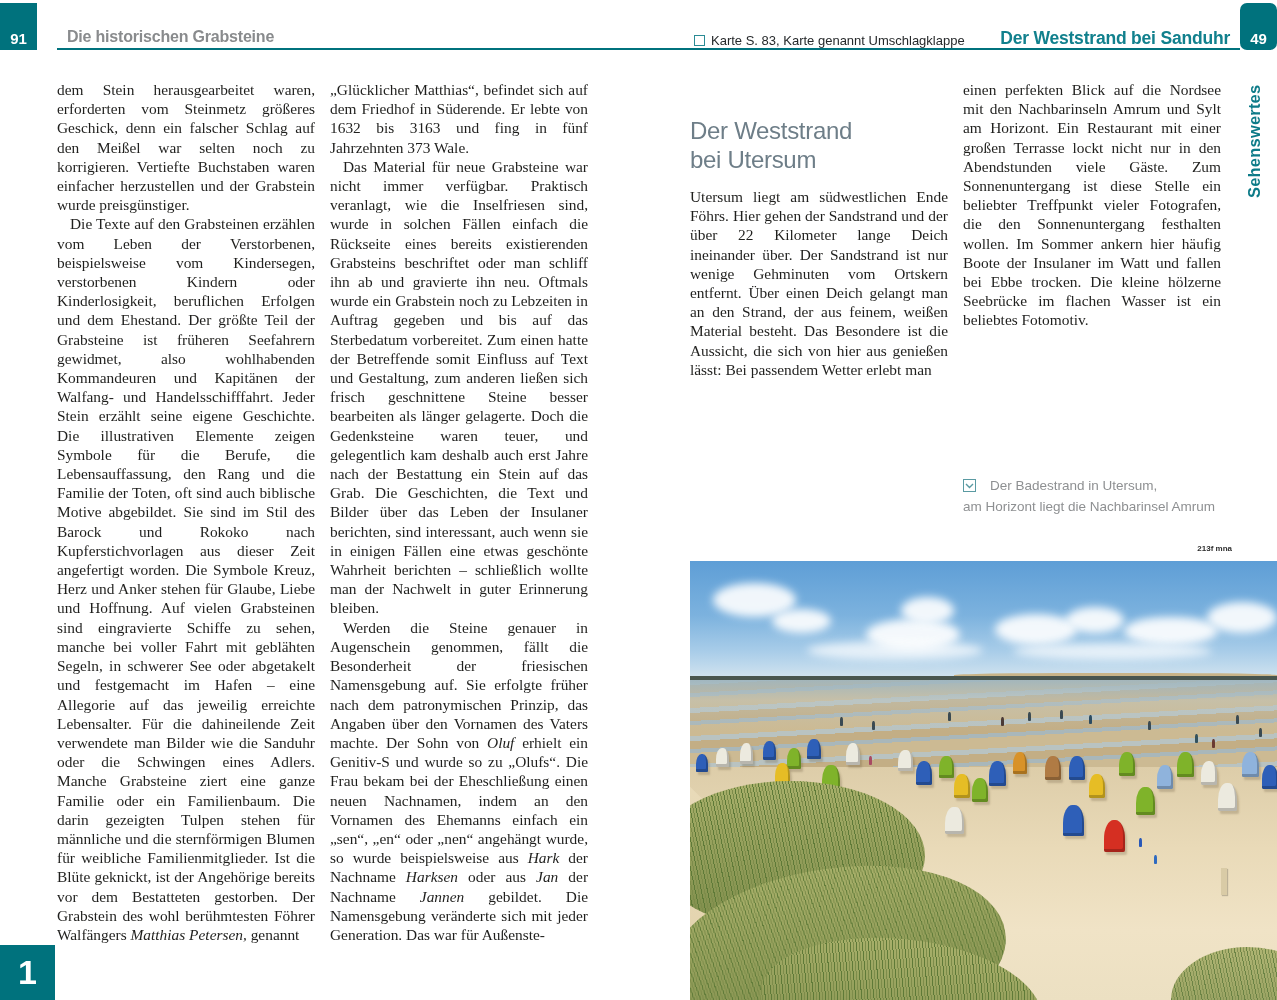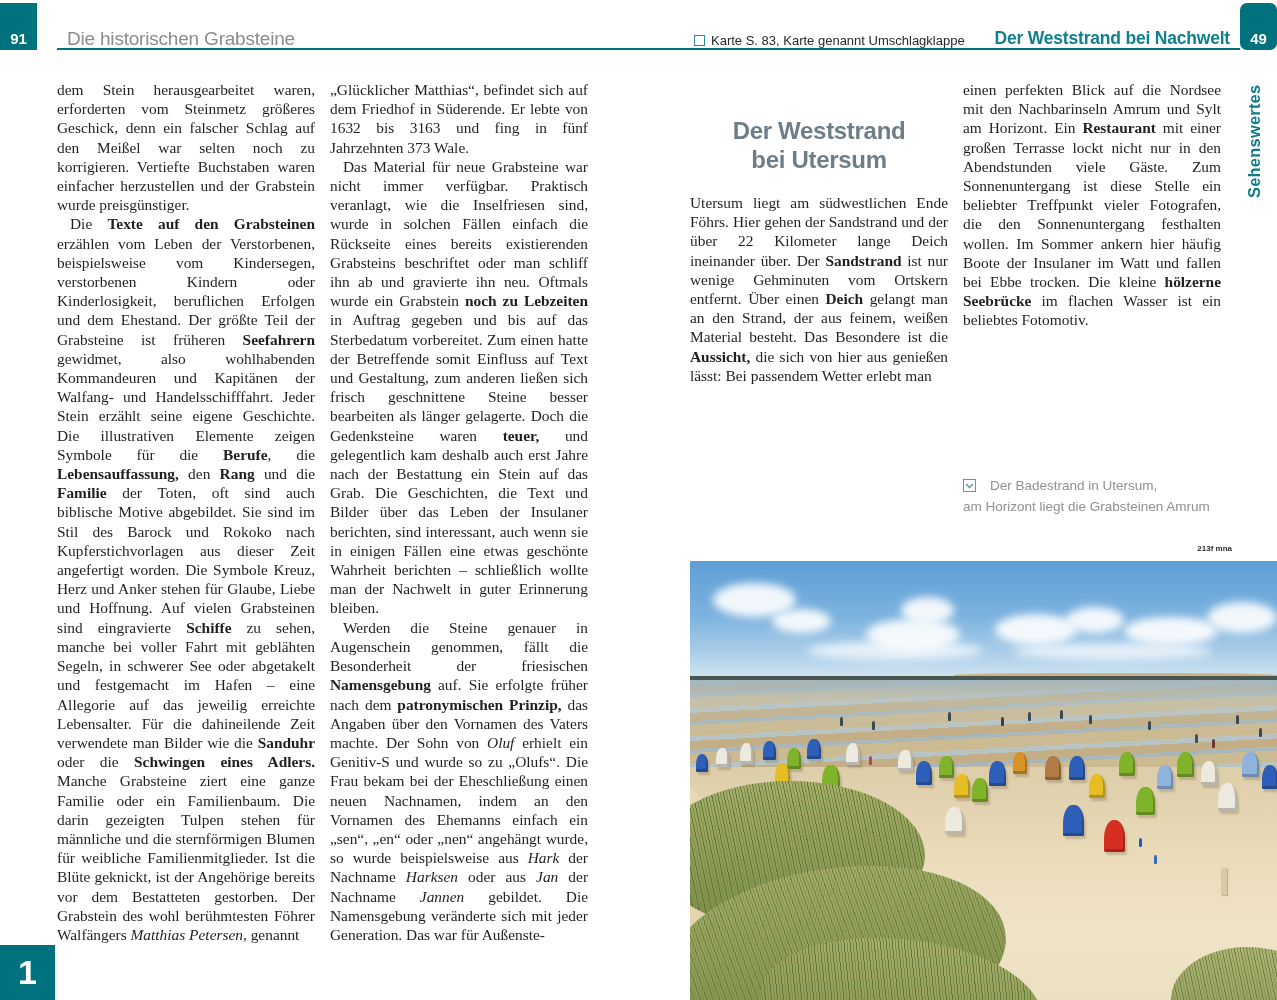--- a/index.html
+++ b/index.html
@@ -7,46 +7,46 @@
         font-family:"Liberation Serif",serif;color:#1f1f1d;}
 
   
   .pgnum{position:absolute;top:3px;width:37px;height:47px;background:#00727d;color:#fff;
          font-family:"Liberation Sans",sans-serif;font-weight:700;font-size:15px;
          display:flex;align-items:flex-end;justify-content:center;padding-bottom:3px;box-sizing:border-box;}
   .pgnum.left{left:0;}
   .pgnum.right{left:1240px;border-radius:7px;}
   .head-rule{position:absolute;left:57px;top:48px;width:1183px;height:2px;background:#00727d;}
   .head-title-left{position:absolute;left:67px;top:28px;font-family:"Liberation Sans",sans-serif;
-         font-weight:400;font-size:19px;letter-spacing:-.2px;color:#898b8d;}
+         font-weight:700;font-size:16px;letter-spacing:-.2px;color:#898b8d;}
   .head-title-right{position:absolute;right:47px;top:28px;font-family:"Liberation Sans",sans-serif;
          font-weight:700;font-size:17.5px;letter-spacing:-.2px;color:#11808d;}
   .map-note{position:absolute;left:694px;top:33px;display:flex;align-items:center;gap:6px;
          font-family:"Liberation Sans",sans-serif;font-size:13px;color:#26292b;}
   .map-note .box{width:11px;height:11px;border:1.6px solid #2a8b95;display:inline-block;box-sizing:border-box;}
 
   
   .side-tab{position:absolute;left:1241px;top:85px;height:230px;width:26px;
          writing-mode:vertical-rl;transform:rotate(180deg);
          font-family:"Liberation Sans",sans-serif;font-weight:700;font-size:16.5px;color:#0d7b88;
          display:flex;align-items:center;justify-content:flex-end;letter-spacing:.2px;}
   .chapter-badge{position:absolute;left:0;top:945px;width:55px;height:55px;background:#00727d;
          color:#fff;font-family:"Liberation Sans",sans-serif;font-weight:700;font-size:34px;
          display:flex;align-items:center;justify-content:center;}
 
   
   .col{position:absolute;top:80px;width:258px;text-align:justify;font-size:15.4px;line-height:19.2px;
        hyphens:auto;-webkit-hyphens:auto;}
   .col p{margin:0;}
   .col p.indent{text-indent:13px;}
-  .col b{font-weight:700;}
+  .col b{font-weight:400;}
   .col i{font-style:italic;}
   #col1{left:57px;}  #col2{left:330px;}  #col3{left:690px;}  #col4{left:963px;}
-  .sec-heading{font-family:"Liberation Sans",sans-serif;font-weight:700;color:#6e7e88;
-       font-size:24px;line-height:29px;letter-spacing:-.3px;margin:36px 0 19px 0;text-align:center;}
+  .sec-heading{font-family:"Liberation Sans",sans-serif;font-weight:400;color:#6e7e88;
+       font-size:24px;line-height:29px;letter-spacing:-.3px;margin:36px 0 13px 0;text-align:left;}
 
   
   .caption{position:absolute;left:963px;top:475px;width:275px;
        font-family:"Liberation Sans",sans-serif;font-size:13.5px;line-height:21px;color:#8e9092;}
   .caption .row1{display:flex;align-items:center;gap:14px;}
   .cap-icon{width:13px;height:13px;border:1.5px solid #5a9aa2;box-sizing:border-box;flex:0 0 auto;
        display:flex;align-items:center;justify-content:center;}
 
   
   .credit{position:absolute;left:1100px;top:544px;width:132px;text-align:right;
@@ -80,21 +80,21 @@
 <body>
 
 <div class="page">
 
   <div class="pgnum left">91</div>
   <div class="head-title-left">Die historischen Grabsteine</div>
   <div class="map-note">
     <span class="box"></span>
     <span>Karte S. 83, Karte genannt Umschlagklappe</span>
   </div>
-  <div class="head-title-right">Der Weststrand bei Nachwelt</div>
+  <div class="head-title-right">Der Weststrand bei Sanduhr</div>
   <div class="pgnum right">49</div>
   <div class="head-rule"></div>
 
   <div class="side-tab">Sehenswertes</div>
   <div class="chapter-badge">1</div>
 
   <div id="col1" class="col">
       <p>dem Stein herausgearbeitet waren, erforderten vom Steinmetz größeres Geschick, denn ein falscher Schlag auf den Meißel war selten noch zu korrigieren. Vertiefte Buchstaben waren einfacher herzustellen und der Grabstein wurde preisgünstiger.</p>
       <p class="indent">Die <b>Texte auf den Grabsteinen</b> erzählen vom Leben der Verstorbenen, beispielsweise vom Kindersegen, verstorbenen Kindern oder Kinderlosigkeit, beruflichen Erfolgen und dem Ehestand. Der größte Teil der Grabsteine ist früheren <b>Seefahrern</b> gewidmet, also wohlhabenden Kommandeuren und Kapitänen der Walfang- und Handelsschifffahrt. Jeder Stein erzählt seine eigene Geschichte. Die illustrativen Elemente zeigen Symbole für die <b>Berufe</b>, die <b>Lebensauffassung,</b> den <b>Rang</b> und die <b>Familie</b> der Toten, oft sind auch biblische Motive abgebildet. Sie sind im Stil des Barock und Rokoko nach Kupferstichvorlagen aus dieser Zeit angefertigt worden. Die Symbole Kreuz, Herz und Anker stehen für Glaube, Liebe und Hoffnung. Auf vielen Grabsteinen sind eingravierte <b>Schiffe</b> zu sehen, manche bei voller Fahrt mit geblähten Segeln, in schwerer See oder abgetakelt und festgemacht im Hafen – eine Allegorie auf das jeweilig erreichte Lebensalter. Für die dahineilende Zeit verwendete man Bilder wie die <b>Sanduhr</b> oder die <b>Schwingen eines Adlers.</b> Manche Grabsteine ziert eine ganze Familie oder ein Familienbaum. Die darin gezeigten Tulpen stehen für männliche und die sternförmigen Blumen für weibliche Familienmitglieder. Ist die Blüte geknickt, ist der Angehörige bereits vor dem Bestatteten gestorben. Der Grabstein des wohl berühmtesten Föhrer Walfängers <i>Matthias Petersen,</i> genannt</p>
     </div>
@@ -113,21 +113,21 @@
 
   <div class="caption">
     <div class="row1">
       <span class="cap-icon">
         <svg width="9" height="6" viewBox="0 0 9 6">
             <polyline points="1,1 4.5,4.5 8,1" fill="none" stroke="#5a9aa2" stroke-width="1.4"></polyline>
           </svg>
       </span>
       <span>Der Badestrand in Utersum,</span>
     </div>
-    <div>am Horizont liegt die Grabsteinen Amrum</div>
+    <div>am Horizont liegt die Nachbarinsel Amrum</div>
   </div>
 
   <div class="credit">213f mna</div>
 
   <div class="photo">
     <div class="ph-sky">
       <div class="cloud" style="left:4%;top:18%;width:14%;height:28%;"></div>
       <div class="cloud" style="left:14%;top:40%;width:10%;height:20%;"></div>
       <div class="cloud" style="left:30%;top:48%;width:16%;height:26%;"></div>
       <div class="cloud" style="left:36%;top:30%;width:9%;height:22%;"></div>

